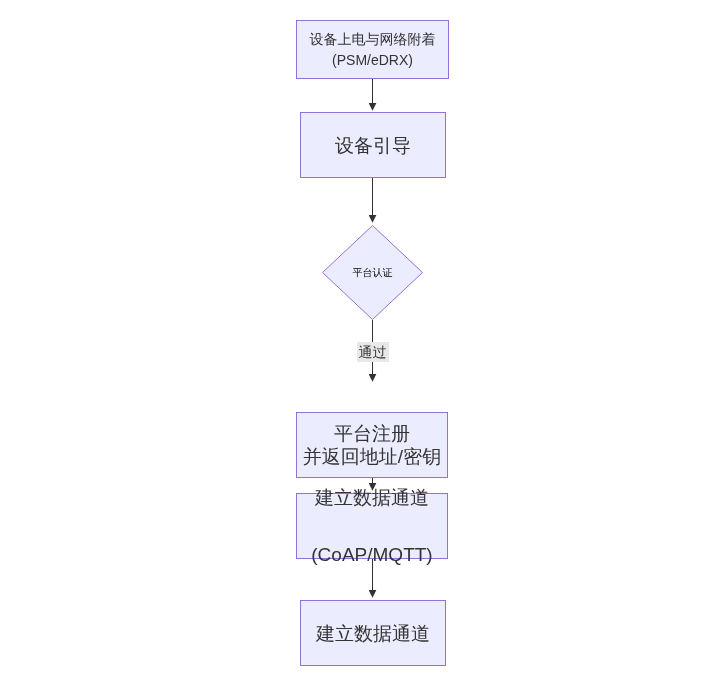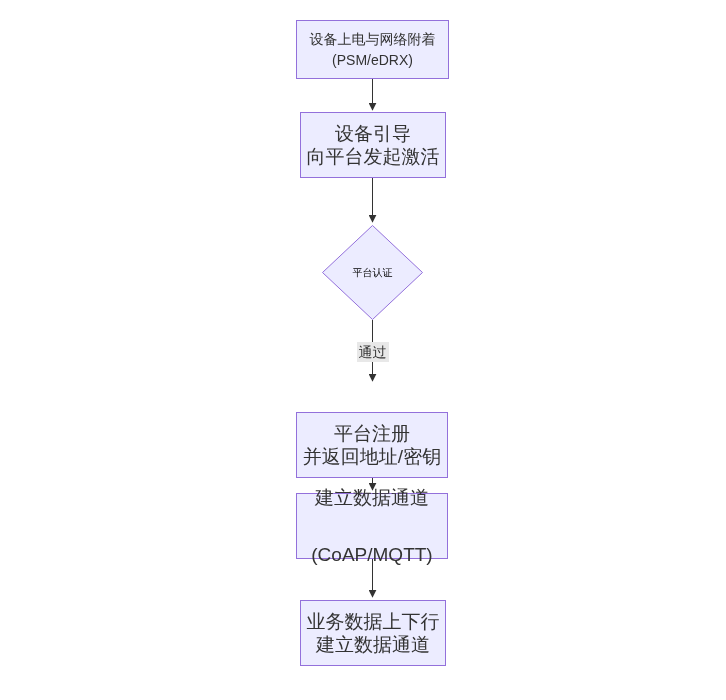--- a/index.html
+++ b/index.html
@@ -73,21 +73,20 @@
     <line x1="372.5" y1="559" x2="372.5" y2="597" stroke="#333333" stroke-width="1" marker-end="url(#arrowhead)"></line>
   </svg>
 
   <div class="node small-text" style="left:296px; top:20px; width:153px; height:59px;">
     <span>设备上电与网络附着</span>
     <span>(PSM/eDRX)</span>
   </div>
 
   <div class="node" style="left:300px; top:112px; width:146px; height:66px;">
     <span>设备引导</span>
-    <span>向平台发起激活</span>
   </div>
 
   <div class="diamond-wrap" style="left:322px; top:225px; width:101px; height:95px;">
     <svg width="101" height="95" viewBox="0 0 101 95">
       <polygon points="50.5,0.5 100.5,47.5 50.5,94.5 0.5,47.5" fill="#ECECFF" stroke="#9370DB" stroke-width="1"></polygon>
     </svg>
     <span class="diamond-label">平台认证</span>
   </div>
 
   <span class="edge-label" style="left:372.5px; top:342px;">通过</span>
@@ -96,17 +95,16 @@
     <span>平台注册</span>
     <span>并返回地址/密钥</span>
   </div>
 
   <div class="node" style="left:296px; top:493px; width:152px; height:66px;gap:34px;">
     <span>建立数据通道</span>
     <span>(CoAP/MQTT)</span>
   </div>
 
   <div class="node" style="left:300px; top:600px; width:146px; height:66px;">
-    <span>业务数据上下行</span>
     <span>建立数据通道</span>
   </div>
 
 </div>
 
 </body></html>

